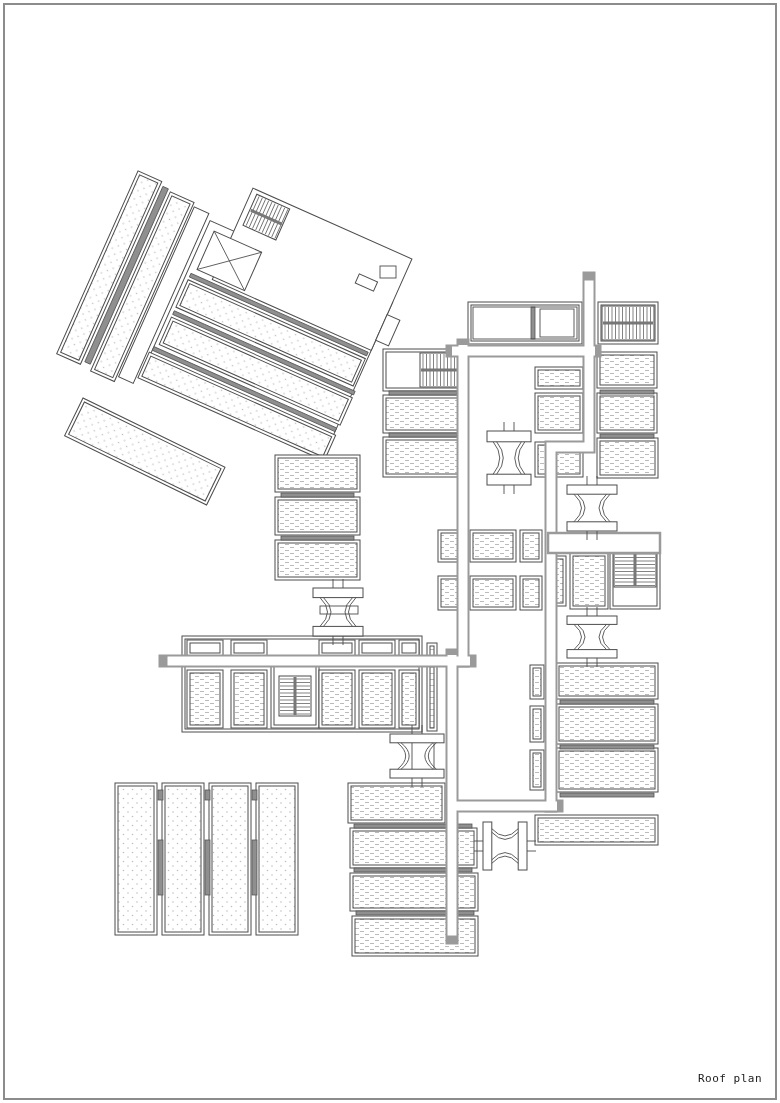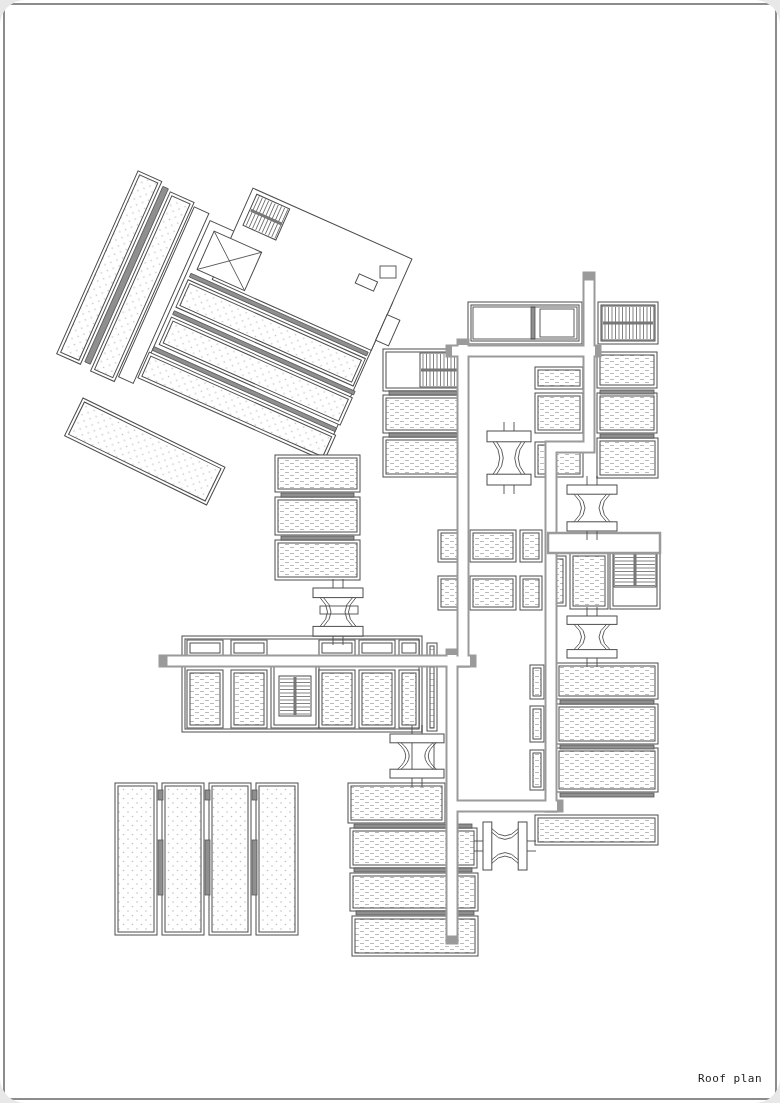--- a/index.html
+++ b/index.html
@@ -1,17 +1,17 @@
 <!DOCTYPE html>
 <html><head>
 <meta charset="utf-8">
 <style>
   html,body{margin:0;padding:0;background:#e8e8e8;}
   #page{position:relative;width:780px;height:1103px;background:#ffffff;overflow:hidden;
-        font-family:"DejaVu Sans Mono", monospace;border-radius:25px;}
+        font-family:"DejaVu Sans Mono", monospace;}
   #frame{position:absolute;left:3px;top:3px;right:3px;bottom:3px;border:2px solid #8c8c8c;
          pointer-events:none;}
   #plan{position:absolute;left:0;top:0;}
   #title{position:absolute;left:698px;top:1072px;font-size:11px;color:#1a1a1a;
          letter-spacing:0.5px;white-space:pre;}
 </style>
 </head>
 <body>
 
 <div id="page">

